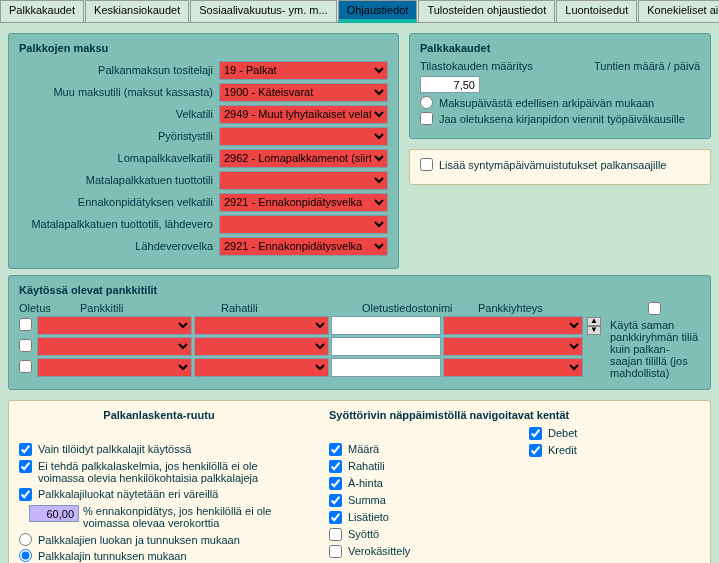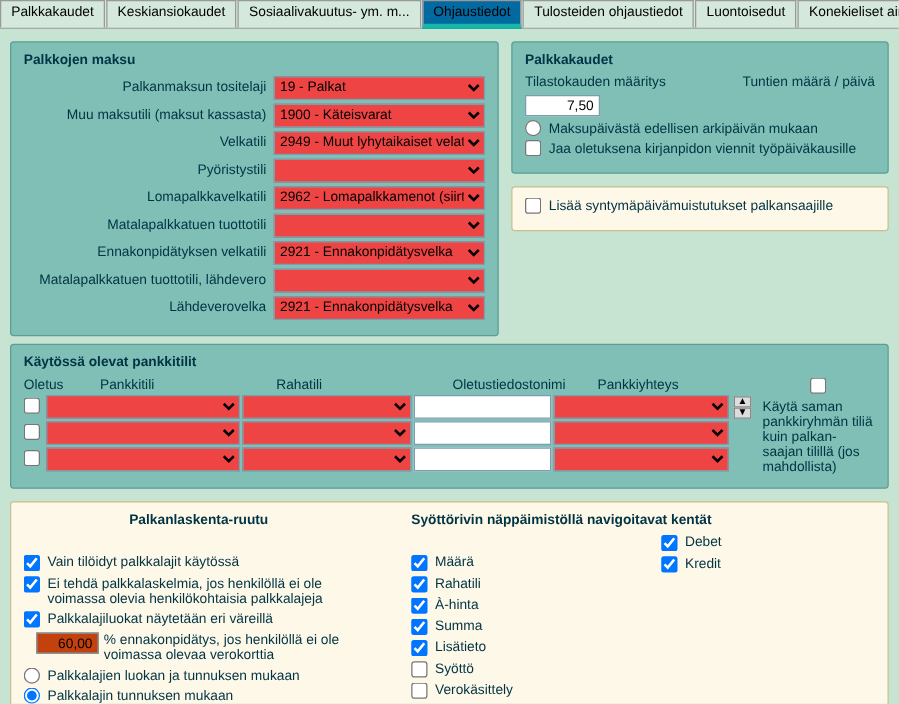--- a/index.html
+++ b/index.html
@@ -50,21 +50,21 @@
   .spin button { width: 14px; height: 9px; line-height: 6px; font-size: 8px; padding: 0; border: 1px solid #888; background: #ddd; }
   
   .bottom-panel { margin-top: 10px; display: flex; gap: 30px; }
   .bcol1 { width: 280px; }
   .bcol2 { width: 170px; }
   .bcol3 { width: 170px; }
   
   .section-title { font-weight: bold; color: #003344; margin-bottom: 22px; text-align: center; }
   .chk-line { display: flex; align-items: flex-start; gap: 4px; margin-bottom: 4px; color: #003344; }
   .chk-line .lbl { flex: 1; }
-  .pbox { width: 50px; text-align: right; padding: 1px 4px; border: 1px solid #7a9db0; background: #c2410c; height: 17px; margin-left: 10px; }
+  .pbox { width: 50px; text-align: right; padding: 1px 4px; border: 1px solid #7a9db0; background: #c4b5fd; height: 17px; margin-left: 10px; }
   
   .order-title { margin-top: 6px; color: #003344; }
   
   .muutos { color: #003344; margin-top: 10px; text-align: center; }
   
   .tuntien-wrap { display:flex; justify-content: space-between; align-items: center; margin-bottom: 4px; }
 </style>
 </head>
 <body>
 

